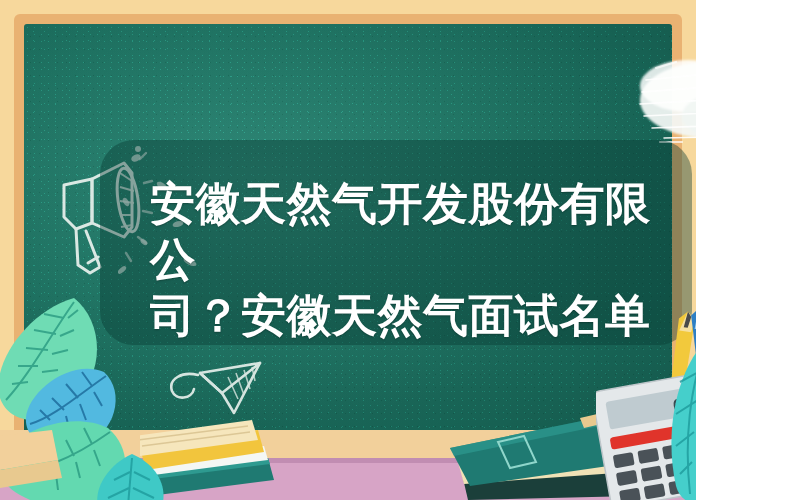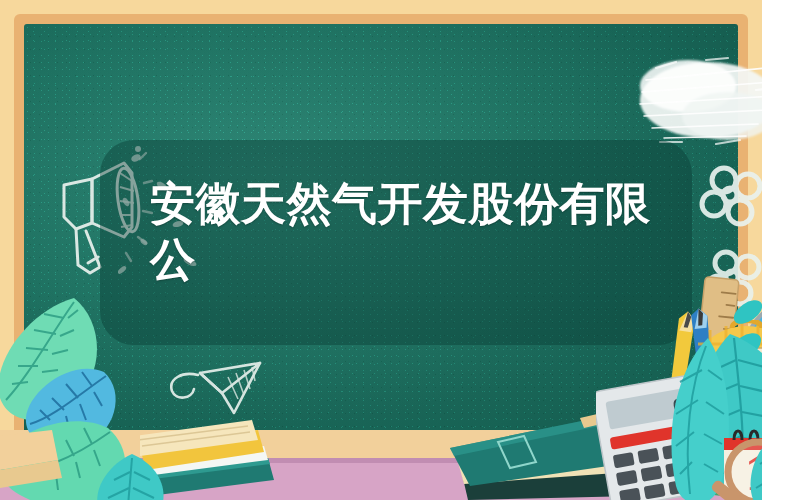--- a/index.html
+++ b/index.html
@@ -7,21 +7,21 @@
     padding: 0;
     background: #ffffff;
   }
   body {
     font-family: "Liberation Sans", "DejaVu Sans", sans-serif;
   }
 
   
   #poster {
     position: relative;
-    width: 762px;
+    width: 696px;
     height: 500px;
     overflow: hidden;
     background: #F5D79B;
     user-select: none;
   }
 
   
   .frame-outer {
     position: absolute;
     inset: 0;
@@ -216,20 +216,21 @@
       <ellipse cx="26" cy="92" rx="4" ry="2.4" transform="rotate(40 26 92)"></ellipse>
       <ellipse cx="72" cy="112" rx="7" ry="3" transform="rotate(25 72 112)"></ellipse>
       <ellipse cx="4" cy="120" rx="5" ry="2.4" transform="rotate(-40 4 120)"></ellipse>
     </g>
   </svg>
 
   <div class="text-panel"></div>
 
   <div class="headline">
     <div>安徽天然气开发股份有限公</div>
+    <div>司？安徽天然气面试名单</div>
   </div>
 
   <div class="ledge"></div>
   <div class="desk"></div>
   <div class="desk-shadow"></div>
 
   <svg class="fg" style="left:-14px; top:288px; z-index:11;" width="200" height="215" viewBox="0 0 200 215">
 
     <g>
       <path d="M88 10 C118 34 120 86 86 116 C56 142 22 134 14 110 C4 78 40 24 88 10 Z" fill="#6FDCB4"></path>

